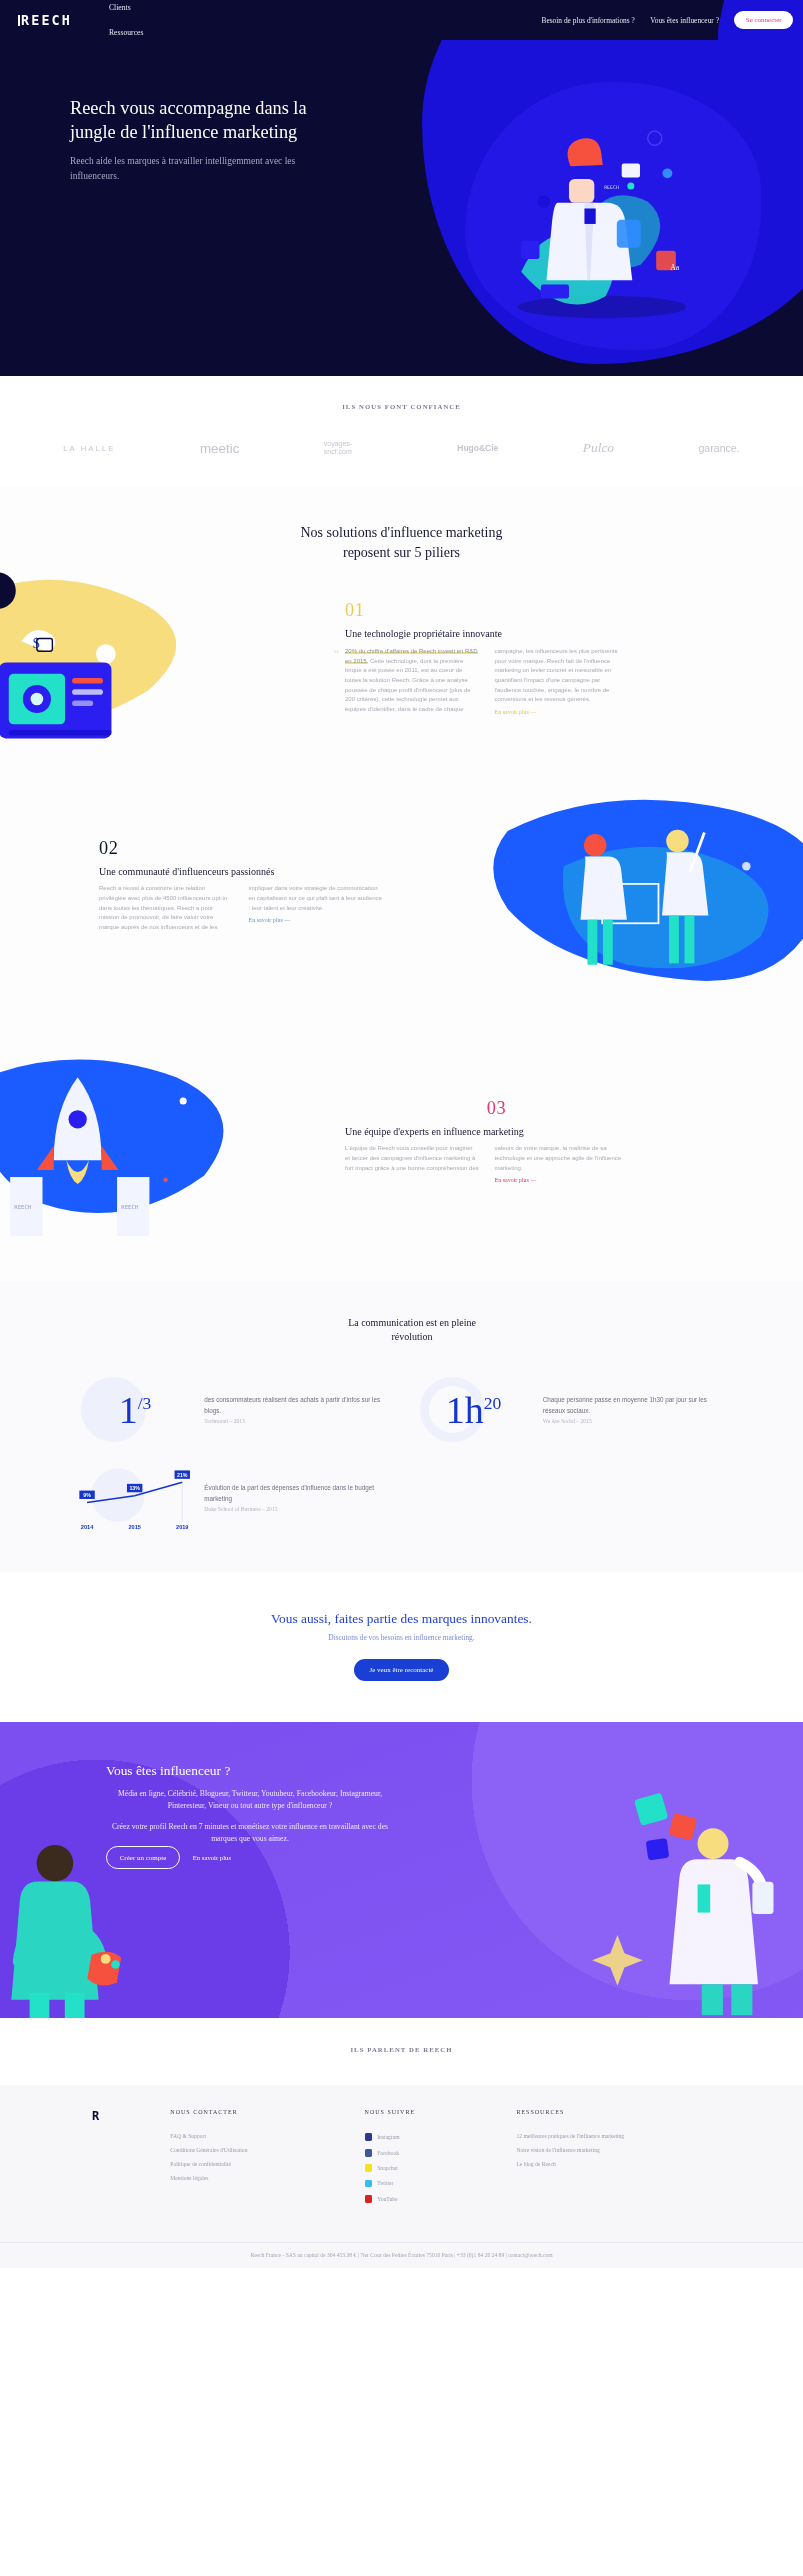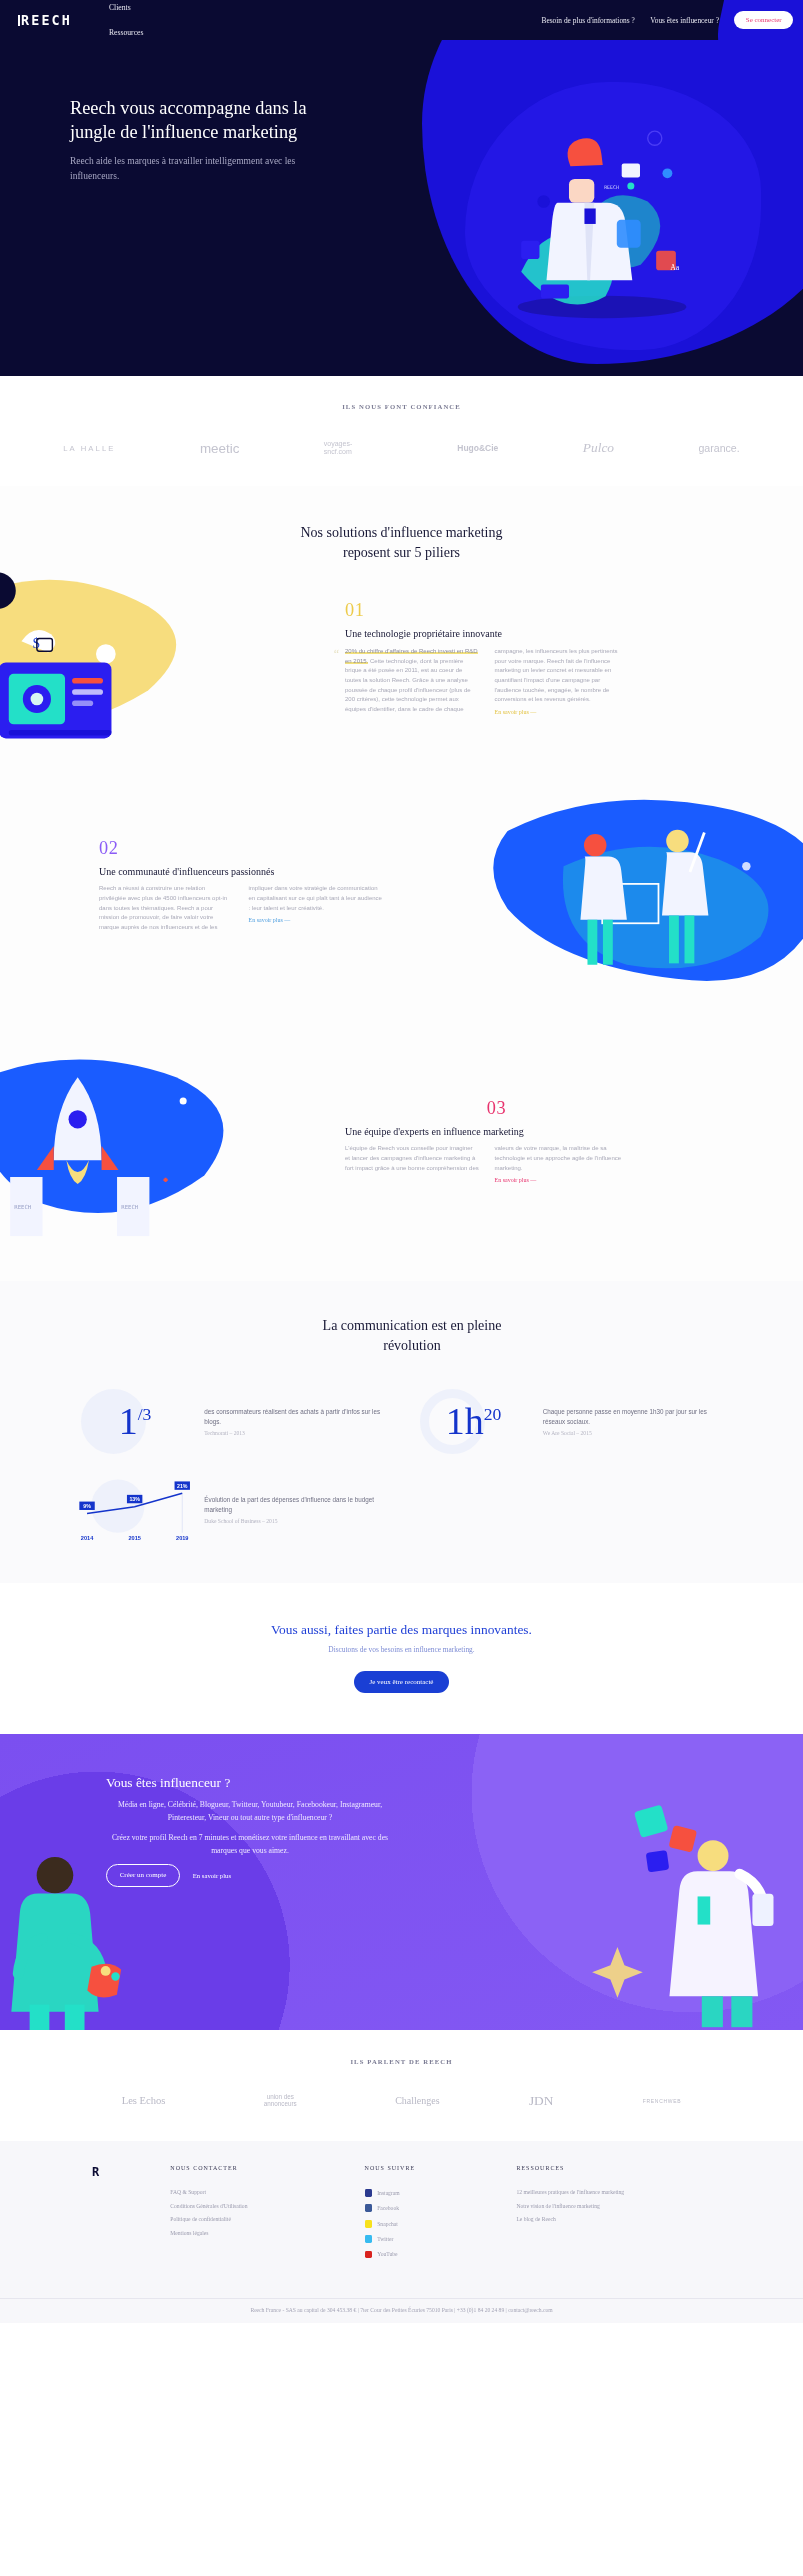--- a/index.html
+++ b/index.html
@@ -65,32 +65,32 @@
   
   .pillars{ background:#fdfdfd; padding-top:37px; position:relative; overflow:hidden;}
   .pillars h2{
     font-family:"Liberation Serif",serif; text-align:center; font-size:14px;
     line-height:1.45; color:#181836; font-weight:400;
   }
   .pillar{ position:relative; min-height:176px; margin-top:21px;}
   .pillar-art{ position:absolute; width:331px; height:176px; }
   .pillar-body{ position:absolute; width:296px; }
   .pnum{ font-family:"Liberation Serif",serif; font-size:18.3px; letter-spacing:0.7px;}
-  .c1{color:#edcb4a;} .c2{color:#8b5cf6;} .c3{color:#e8336e;text-align:center;}
+  .c1{color:#edcb4a;} .c2{color:#0f172a;} .c3{color:#e8336e;text-align:center;}
   .ptitle{ font-family:"Liberation Serif",serif; font-size:10px; color:#181836; margin-top:7px;}
   .pcols{ display:flex; gap:15.5px; margin-top:7.7px; position:relative;}
   .pcol{ width:134px; font-size:6px; line-height:1.62; color:#a9a9b8; font-family:"Liberation Sans",sans-serif;}
   .quote{ position:absolute; left:-11.3px; top:-1.4px; color:#e7e2c3; font-size:12px; font-family:"Liberation Serif",serif;}
   .hl{ color:#8d8d9c; background:linear-gradient(transparent 72%, #f2e07a 72%); }
   .lnk{ display:inline-block; margin-top:2.8px; font-size:6px; font-family:"Liberation Serif",serif; text-decoration:none;}
   .lnk.c1{color:#e3c343;} .lnk.c2{color:#4f9fe0;} .lnk.c3{color:#e8336e;}
 
   
   .stats{ background:#fafafc; padding:35px 0 39px; }
-  .stats h2{ font-family:"Liberation Serif",serif; text-align:center; font-size:14px; line-height:1.45; color:#181836; font-weight:400;padding-left:21px;}
+  .stats h2{ font-family:"Liberation Serif",serif; text-align:center; font-size:10px; line-height:1.45; color:#181836; font-weight:400;padding-left:21px;}
   .stat-grid{ display:grid; grid-template-columns:1fr 1fr; gap:18.3px 28px; margin:30px 77px 0; }
   .stat{ display:flex; align-items:center; gap:11.3px; position:relative; min-height:70px;}
   .stat-fig{
     position:relative; width:116px; height:70px; display:flex; align-items:center;
     justify-content:center; flex:none;
   }
   .halo{ position:absolute; width:65px; height:65px; border-radius:50%; background:#eef1fb; left:4.2px; top:2.8px;}
   .halo.ring{ background:transparent; border:9.2px solid #eef1fb;}
   .bignum{
     position:relative; font-family:"Liberation Serif",serif; color:#1434cb; font-size:38px; line-height:1;
@@ -110,21 +110,21 @@
 
   
   .infl{ position:relative; background:#7b4ff0; height:296px; overflow:hidden;}
   .infl .wave{ position:absolute; inset:0; background:
      radial-gradient(circle at 12% 78%, #6a3de8 0 26%, transparent 26%),
      radial-gradient(circle at 86% 20%, #8b62f5 0 30%, transparent 30%),
      linear-gradient(160deg,#7b4ff0,#8358f3);}
   .infl-copy{ position:relative; z-index:4; padding:41px 0 0 106px; max-width:394px;}
   .infl-copy h2{ font-family:"Liberation Serif",serif; color:#fff; font-size:13.4px; font-weight:400;}
   .infl-copy p{ font-family:"Liberation Serif",serif; color:#efe9ff; font-size:7.7px; line-height:1.6; margin-top:8.5px;text-align:center;}
-  .infl-btns{ margin-top:7px; display:flex; align-items:center; gap:12.7px;}
+  .infl-btns{ margin-top:1px; display:flex; align-items:center; gap:12.7px;}
   .btn-ghost{
     background:transparent; border:0.7px solid #fff; color:#fff; border-radius:14px;
     font-size:7px; padding:6.3px 12.7px; font-family:"Liberation Serif",serif; cursor:pointer;}
   .infl-btns a{ color:#fff; font-size:6.7px; font-family:"Liberation Serif",serif; text-decoration:none;}
 
   
   .press{ background:#fff; padding:28px 0 32px; }
   .press h4{ text-align:center; font-size:6.7px; letter-spacing:1.1px; color:#7b7b93; font-family:"Liberation Serif",serif;}
   .press-logos{ display:flex; justify-content:space-around; align-items:center; margin-top:28px; padding:0 77px;}
   .press-logos div{ color:#b9b9c6; }
@@ -402,27 +402,20 @@
     <p>Créez votre profil Reech en 7 minutes et monétisez votre influence en travaillant avec des marques que vous aimez.</p>
     <div class="infl-btns">
       <button class="btn-ghost">Créer un compte</button>
       <a href="#">En savoir plus</a>
     </div>
   </div>
 </div>
 
 <div class="press">
   <h4>ILS PARLENT DE REECH</h4>
-  <div class="press-logos">
-    <div style="font-family:'Liberation Serif',serif;font-size:10.6px;">Les Echos</div>
-    <div style="font-size:6.3px;max-width:51px;line-height:1.1;text-align:center;">union des annonceurs</div>
-    <div style="font-family:'Liberation Serif',serif;font-size:10px;">Challenges</div>
-    <div style="font-family:'Liberation Serif',serif;font-size:13.4px;">JDN</div>
-    <div style="font-size:5px;letter-spacing:0.7px;">FRENCHWEB</div>
-  </div>
 </div>
 
 <div class="footer">
   <div class="footer-inner">
     <div style="width:42px;">
       <div class="flogo">R</div>
     </div>
 
     <div class="fcol" style="width:176px;">
       <h5>NOUS CONTACTER</h5>

